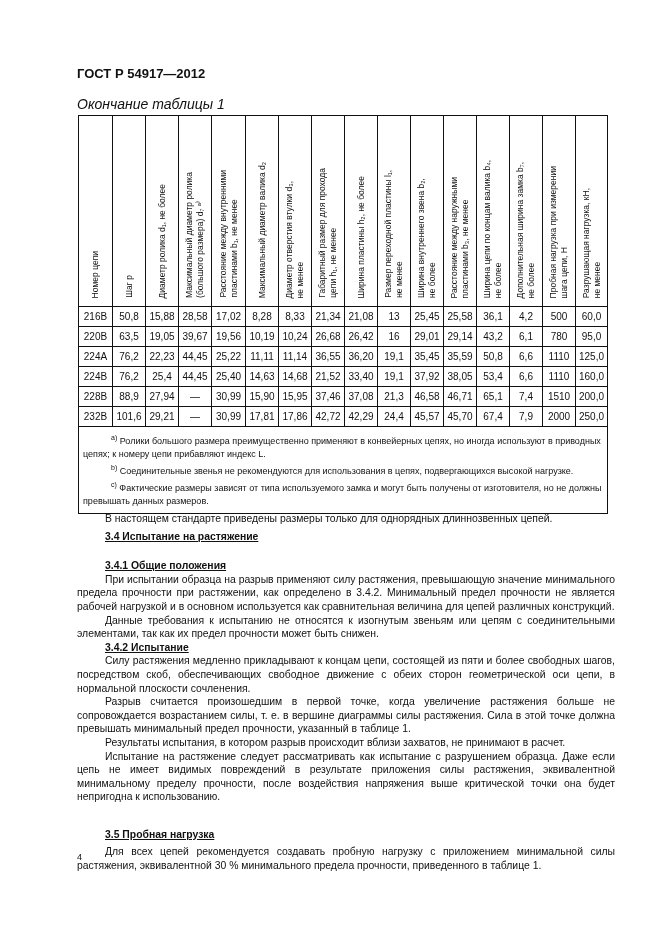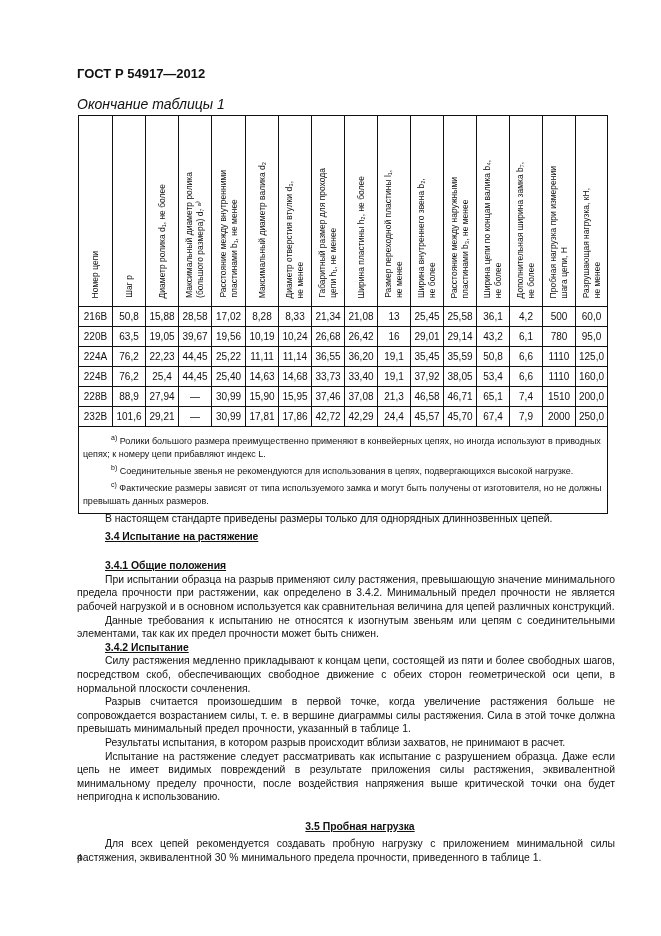--- a/index.html
+++ b/index.html
@@ -120,21 +120,21 @@
         <td>125,0</td>
       </tr>
       <tr>
         <td>224B</td>
         <td>76,2</td>
         <td>25,4</td>
         <td>44,45</td>
         <td>25,40</td>
         <td>14,63</td>
         <td>14,68</td>
-        <td>33,73</td>
+        <td>21,52</td>
         <td>33,40</td>
         <td>19,1</td>
         <td>37,92</td>
         <td>38,05</td>
         <td>53,4</td>
         <td>6,6</td>
         <td>1110</td>
         <td>160,0</td>
       </tr>
       <tr>
@@ -187,17 +187,17 @@
   <p>В настоящем стандарте приведены размеры только для однорядных длиннозвенных цепей.</p>
   <h3 style="margin-top:4px;">3.4  Испытание на растяжение</h3>
   <h3 style="margin-top:16px;">3.4.1  Общие положения</h3>
   <p>При испытании образца на разрыв применяют силу растяжения, превышающую значение минимального предела прочности при растяжении, как определено в 3.4.2. Минимальный предел прочности не является рабочей нагрузкой и в основном используется как сравнительная величина для цепей различных конструкций.</p>
   <p>Данные требования к испытанию не относятся к изогнутым звеньям или цепям с соединительными элементами, так как их предел прочности может быть снижен.</p>
   <h3>3.4.2  Испытание</h3>
   <p>Силу растяжения медленно прикладывают к концам цепи, состоящей из пяти и более свободных шагов, посредством скоб, обеспечивающих свободное движение с обеих сторон геометрической оси цепи, в нормальной плоскости сочленения.</p>
   <p>Разрыв считается произошедшим в первой точке, когда увеличение растяжения больше не сопровождается возрастанием силы, т. е. в вершине диаграммы силы растяжения. Сила в этой точке должна превышать минимальный предел прочности, указанный в таблице 1.</p>
   <p>Результаты испытания, в котором разрыв происходит вблизи захватов, не принимают в расчет.</p>
   <p>Испытание на растяжение следует рассматривать как испытание с разрушением образца. Даже если цепь не имеет видимых повреждений в результате приложения силы растяжения, эквивалентной минимальному пределу прочности, после воздействия напряжения выше критической точки она будет непригодна к использованию.</p>
-  <h3 style="margin-top:16px;margin-bottom:4px;text-align:center;">3.5  Пробная нагрузка</h3>
+  <h3 style="margin-top:24px;margin-bottom:4px;">3.5  Пробная нагрузка</h3>
   <p>Для всех цепей рекомендуется создавать пробную нагрузку с приложением минимальной силы растяжения, эквивалентной 30 % минимального предела прочности, приведенного в таблице 1.</p>
 </div>
 
 <div class="page-num">4</div>
 
 </body></html>

